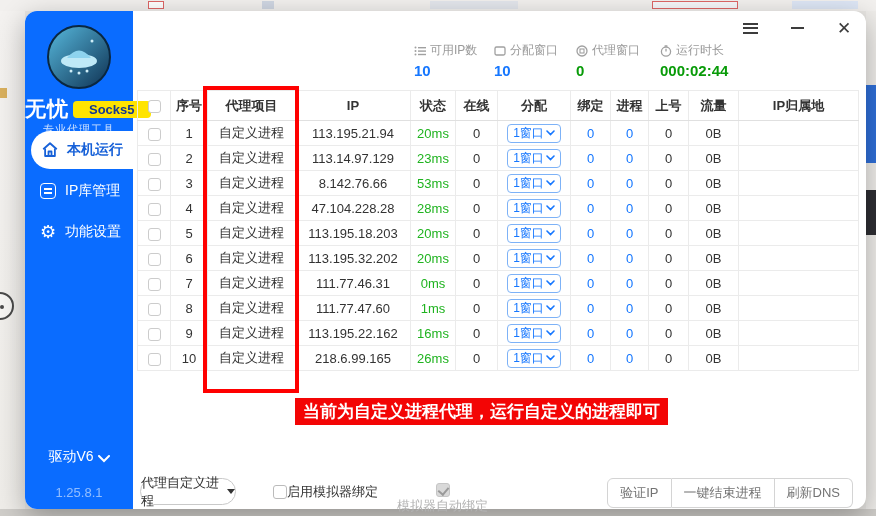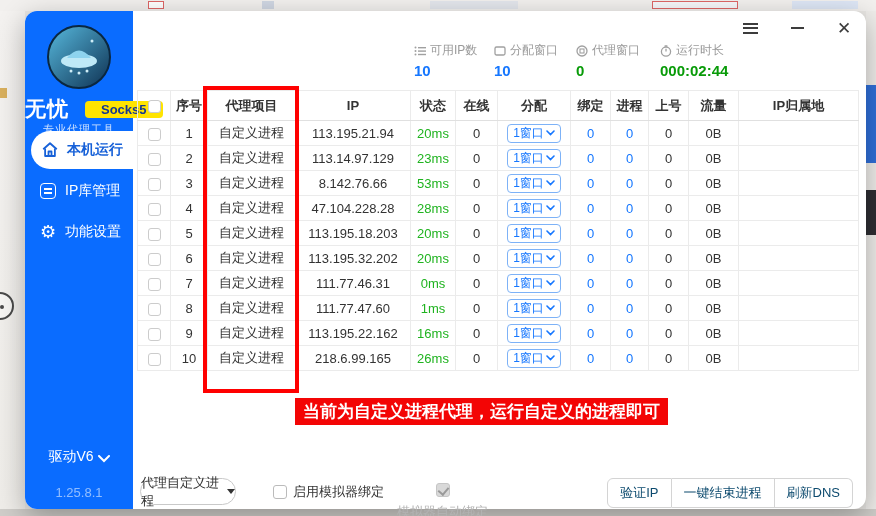--- a/index.html
+++ b/index.html
@@ -27,21 +27,21 @@
   .app-window { position:absolute; left:25px; top:11px; width:841px; height:498px;
     background:#fff; border-radius:12px; box-shadow:0 8px 28px rgba(0,0,0,.3); }
 
   
   .sidebar { position:absolute; left:0; top:0; width:108px; height:498px;
     background:var(--accent-blue); border-radius:12px 0 0 12px; }
   .logo { position:absolute; left:22px; top:14px; width:64px; height:64px; }
   .brand { position:absolute; left:0; top:84px; width:108px; text-align:center; white-space:nowrap; }
   .brand-title { color:#fff; font-size:21px; font-weight:bold; letter-spacing:1px; }
   .brand-badge { display:inline-block; background:var(--badge-yellow); color:#15388f; font-size:13px;
-    font-weight:bold; border-radius:4px; padding:1px 16px; margin-left:16px; vertical-align:2px; }
+    font-weight:bold; border-radius:4px; padding:1px 16px; margin-left:4px; vertical-align:2px; }
   .brand-sub { position:absolute; left:0; top:111px; width:108px; text-align:center;
     color:rgba(255,255,255,.8); font-size:11px; letter-spacing:1px;font-family:Liberation Serif, serif; }
   .menu { position:absolute; left:0; top:120px; width:108px; }
   .menu-item { position:relative; height:38px; margin-top:0; display:flex; align-items:center;
     padding-left:14px; color:#fff; font-size:14px; gap:8px; cursor:pointer; }
   .menu-item + .menu-item { margin-top:3px; }
   .menu-item.active { background:#fff; margin-left:6px; padding-left:10px;
     border-radius:19px 0 0 19px; color:#1761d8; font-weight:bold; }
   .menu-icon { width:18px; height:18px; display:inline-flex; align-items:center; justify-content:center; flex:0 0 18px; }
   .listbox-icon { width:16px; height:16px; border:1.8px solid #fff; border-radius:4px; position:relative; }
@@ -94,30 +94,30 @@
     background:var(--banner-red); color:#fff; font-size:17px; font-weight:bold; padding:0 8px;
     white-space:nowrap; }
 
   
   .toolbar { position:absolute; left:0; right:0; top:467px; height:27px; }
   .mode-dropdown { position:absolute; left:115px; top:0; width:96px; height:27px; border:1px solid #c9c9c9;
     border-radius:14px; background:#fff; display:flex; align-items:center; justify-content:center;
     font-size:13px; color:#333; gap:0; cursor:pointer; }
   .caret-down { width:0; height:0; border-left:4px solid transparent; border-right:4px solid transparent;
     border-top:5px solid #333; }
-  .tb-check { position:absolute; top:5px; display:flex; align-items:center; gap:6px; font-size:13px;
+  .tb-check { position:absolute; top:5px; display:flex; align-items:center; gap:0; font-size:13px;
     color:#333; cursor:pointer; }
   .tb-check .box { width:14px; height:14px; border:1px solid #bbb; border-radius:3px; background:#fff; }
   .tb-check.disabled { color:#b3b3b3;flex-direction:column; }
   .tb-check.disabled .box { background:#d9d9d9; border-color:#c6c6c6; position:relative; }
   .tb-check.disabled .box::after { content:""; position:absolute; left:3px; top:1px; width:5px; height:8px;
     border:solid #9a9a9a; border-width:0 2px 2px 0; transform:rotate(40deg); }
   .cb1 { left:248px; } .cb2 { left:372px; }
   .btn-group { position:absolute; right:13px; top:0; display:flex; }
-  .btn { height:27px; border:1px solid #d4d4d4; background:#fff; font-size:13px; color:#0c4a6e;
+  .btn { height:27px; border:1px solid #d4d4d4; background:#fff; font-size:13px; color:#737373;
     padding:14px 12px; display:flex; align-items:center; cursor:pointer; }
   .btn:not(:first-child) { border-left:none; }
   .btn:first-child { border-radius:6px 0 0 6px; }
   .btn:last-child { border-radius:0 6px 6px 0; }
 
   .icon-gray { color:#a0a0a0; }
 </style>
 </head>
 <body>
 

